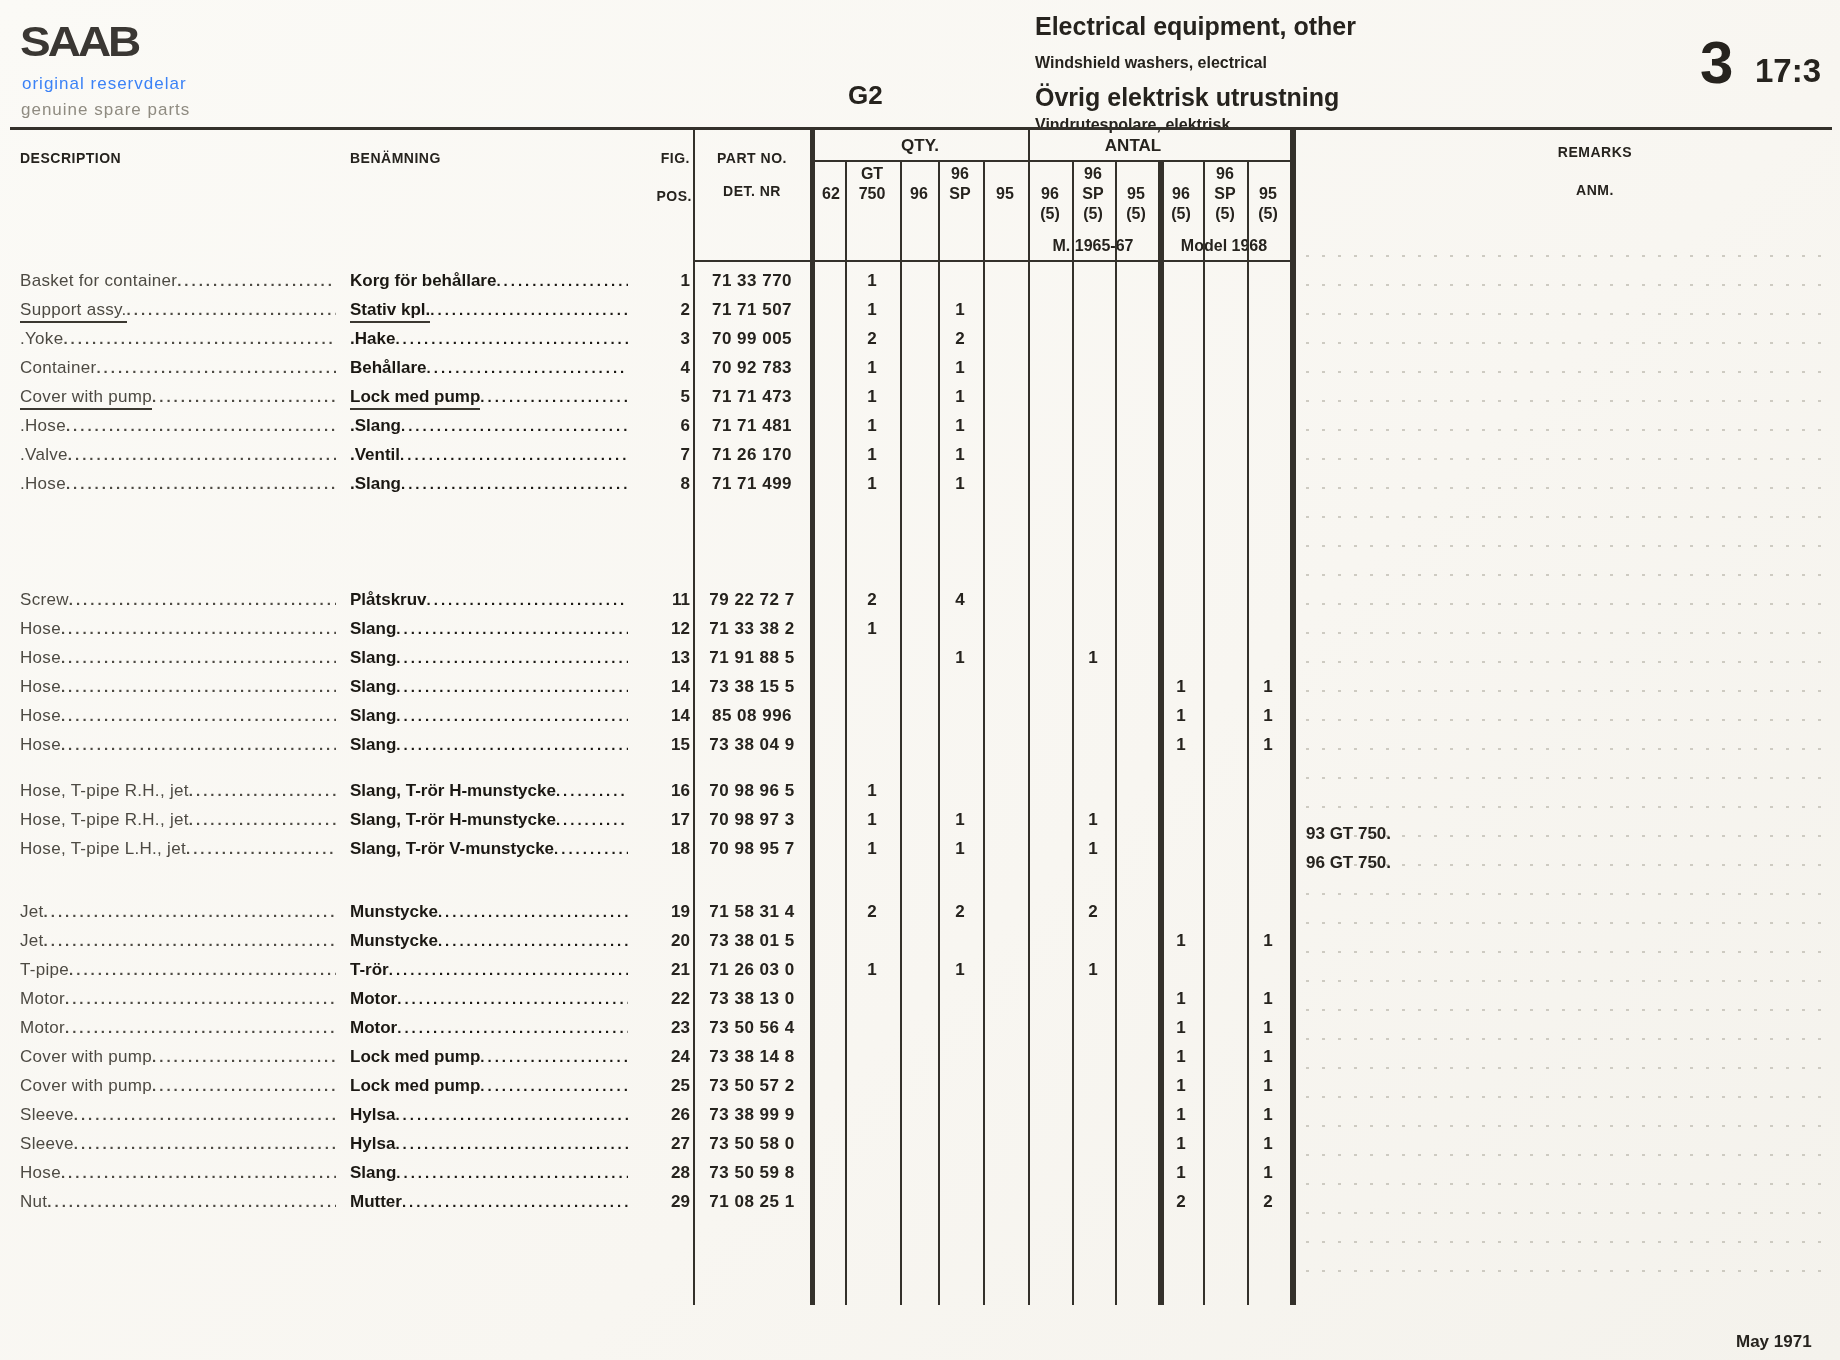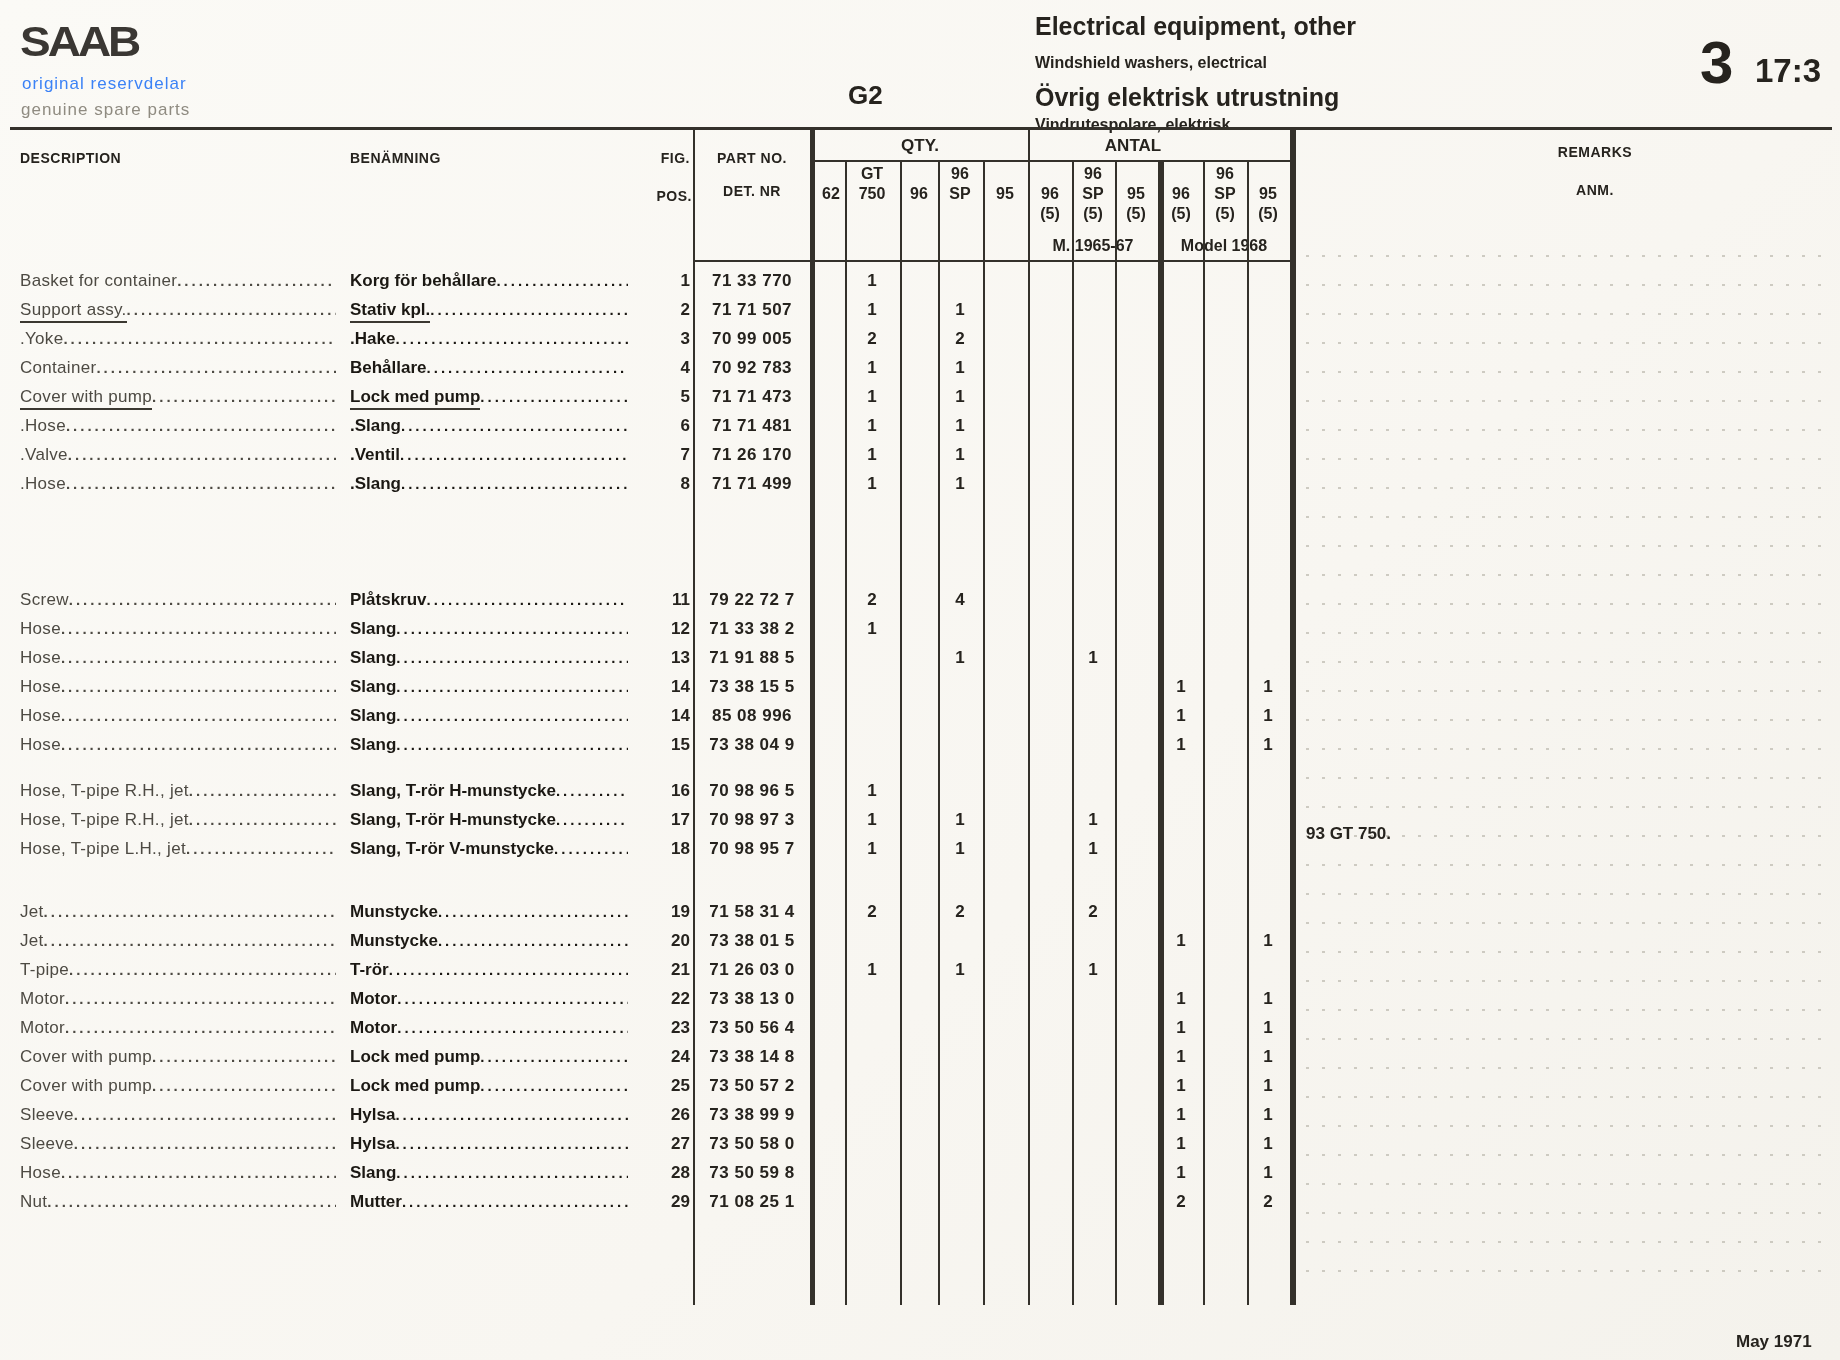--- a/index.html
+++ b/index.html
@@ -414,20 +414,21 @@
     <div class="cell desc">
         <span class="txt">Hose, T-pipe R.H., jet</span>
         <span class="leader">............................................................</span>
       </div>
     <div class="cell ben">
         <span class="txt">Slang, T-rör H-munstycke</span>
         <span class="leader">............................................................</span>
       </div>
     <div class="cell fig">17</div>
     <div class="cell part">70 98 97 3</div>
+    <div class="cell remark">96 GT 750.</div>
   <span class="qty" style="left: 872px;">1</span>
       <span class="qty" style="left: 960px;">1</span>
       <span class="qty" style="left: 1093px;">1</span>
     </div>
     <div class="row" style="top: 836.4px;">
     <div class="cell desc">
         <span class="txt">Hose, T-pipe L.H., jet</span>
         <span class="leader">............................................................</span>
       </div>
     <div class="cell ben">

